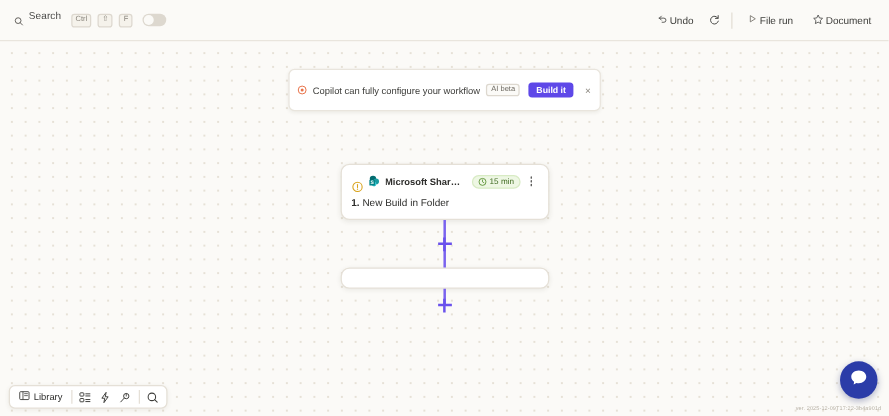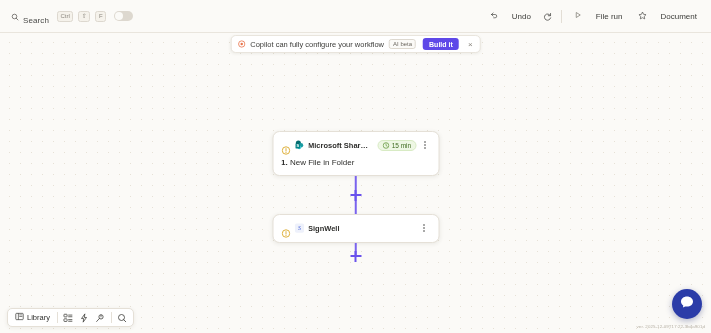--- a/index.html
+++ b/index.html
@@ -21,21 +21,21 @@
     width: 711px; height: 33px;
     background: #fbfaf7;
     border-bottom: 1px solid #e9e5dd;
     display: flex; align-items: center;
     justify-content: space-between;
     padding: 0 8px;
     z-index: 40;
   }
   .topbar-left { display: flex; align-items: center; gap: 5px; }
   .search-btn {
-    display: flex; align-items: flex-end; gap: 4px;
+    display: flex; align-items: flex-start; gap: 4px;
     height: 17px; padding: 0 3px;
     border-radius: 3px; cursor: pointer;
   }
   .search-label {
     font-size: 8px; color: #4a4a48; letter-spacing: .1px;
   }
   .kbd {
     display: inline-flex; align-items: center; justify-content: center;
     min-width: 11px; height: 11px;
     padding: 0 2.5px;
@@ -50,21 +50,21 @@
     background: #ddd8cf; position: relative; cursor: pointer;
     margin-left: 3px;
   }
   .toggle-pill::after {
     content: ""; position: absolute; left: 1px; top: 1px;
     width: 8px; height: 8px; border-radius: 50%;
     background: #fbfaf7;
   }
   .topbar-right { display: flex; align-items: center; gap: 3px; }
   .tb-btn {
-    display: flex; align-items: center; gap: 14px;
+    display: flex; align-items: center; gap: 2px;
     height: 17px; padding: 0 5px;
     border-radius: 3px; cursor: pointer;
     font-size: 8px; color: #3d3d3a;
     border: 1px solid transparent;
     background: transparent;
   }
   .tb-icon-btn {
     display: flex; align-items: center; justify-content: center;
     width: 15px; height: 15px;
     border-radius: 3px; cursor: pointer;
@@ -77,24 +77,24 @@
     width: 711px; height: 300px;
     background-color: #fbfaf7;
     background-image: radial-gradient(#e6e1d6 0.8px, transparent 0.8px);
     background-size: 11px 11px;
     background-position: 4px 4px;
     overflow: hidden;
   }
 
   
   .copilot-banner {
-    position: absolute; top: 2px; left: 50%;
+    position: absolute; top: 22px; left: 50%;
     transform: translateX(-50%);
     display: flex; align-items: center; gap: 5px;
-    height: 18px;
+    height: 34px;
     padding: 0 4px 0 6px;
     background: #ffffff;
     border: 1px solid #e9e5dd;
     border-radius: 5px;
     box-shadow: 0 1px 3px rgba(60,50,30,.07);
     z-index: 30;
     white-space: nowrap;
   }
   .copilot-icon {
     width: 8px; height: 8px; flex: 0 0 8px;
@@ -346,51 +346,30 @@
             <span>15 min</span>
           </span>
           <span class="kebab">
               <i></i>
               <i></i>
               <i></i>
             </span>
         </div>
         <div class="node-title">
           <b>1.</b>
-          <span>New File in Folder</span>
+          <span>New Build in Folder</span>
         </div>
       </div>
 
       <div class="connector">
         <div class="conn-line"></div>
         <div class="plus-btn"></div>
       </div>
 
       <div class="node">
-        <div class="node-head">
-          <span class="warn-icon">
-            <svg width="9" height="9" viewBox="0 0 16 16">
-              <circle cx="8" cy="8" r="6.6" fill="none" stroke="#d8a21a" stroke-width="1.5"></circle>
-              <line x1="8" y1="4.6" x2="8" y2="8.9" stroke="#d8a21a" stroke-width="1.5" stroke-linecap="round"></line>
-              <circle cx="8" cy="11.3" r="0.95" fill="#d8a21a"></circle>
-            </svg>
-          </span>
-          <span class="app-logo">
-            <svg width="10" height="10" viewBox="0 0 16 16">
-              <rect x="0.6" y="0.6" width="14.8" height="14.8" rx="3" fill="#eef1fb"></rect>
-              <text x="8" y="11.6" font-family="Liberation Serif, serif" font-size="9.6" font-style="italic" fill="#4864d8" text-anchor="middle">S</text>
-            </svg>
-          </span>
-          <span class="app-name">SignWell</span>
-          <span class="kebab">
-              <i></i>
-              <i></i>
-              <i></i>
-            </span>
-        </div>
       </div>
 
       <div class="connector tail-connector">
         <div class="conn-line"></div>
         <div class="plus-btn"></div>
       </div>
 
     </div>
 
     <div class="bottombar">

